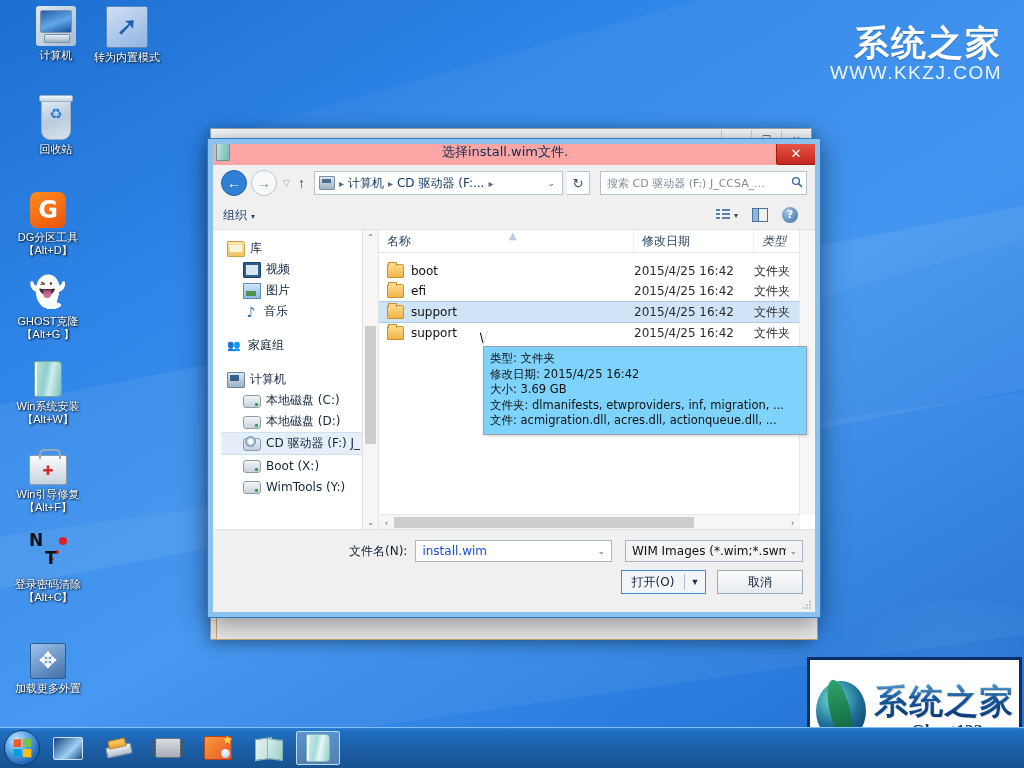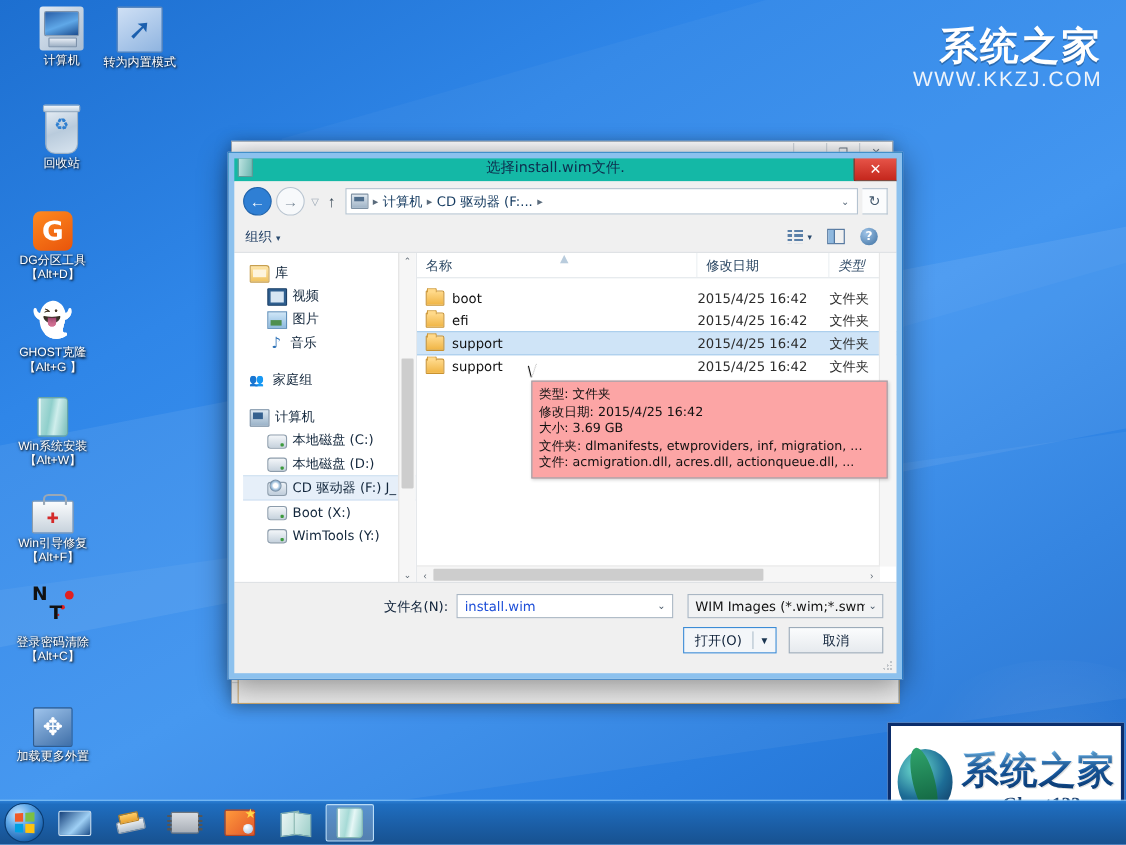--- a/index.html
+++ b/index.html
@@ -208,21 +208,21 @@
     background:#f0f0f0;
     border:1px solid #2b7ac4;
     box-shadow: 0 6px 26px rgba(0,0,0,0.45);
     box-sizing:border-box;
   }
   .dlg-frame {
     position:absolute; inset:0; border:5px solid #8cc1ee; box-sizing:border-box;
     pointer-events:none;
   }
   .dlg-titlebar {
-    position:relative; height:26px; background:#14b8a6;
+    position:relative; height:26px; background:#fca5a5;
     display:flex; align-items:center; padding:0 0 0 8px;
   }
   .dlg-titlebar .tb-icon {
     width:12px; height:16px; background:linear-gradient(100deg,#bfe4e2,#6fb7b2);
     border:1px solid #5e9a96; border-radius:1px; flex:0 0 auto;
   }
   .dlg-title {
     flex:1 1 auto; text-align:center; font-size:13px; color:#0d2c4d;
     font-family:"DejaVu Sans", sans-serif; padding-right:40px;
   }
@@ -383,21 +383,21 @@
   .folder-ic::before{
     content:""; position:absolute; left:0; top:-3px; width:7px; height:3px;
     background:#ffd98a; border:1px solid #c9922f; border-bottom:none; border-radius:1px 1px 0 0;
   }
   .frow .fdate { width:120px; color:#2c2c2c; }
   .frow .ftype { flex:1 1 auto; color:#2c2c2c; }
 
   
   .tooltip {
     position:absolute; left:104px; top:93px; width:310px;
-    background:#fca5a5; border:1px solid #9aa3ab; box-shadow:1px 1px 3px rgba(0,0,0,0.18);
+    background:#7dd3fc; border:1px solid #9aa3ab; box-shadow:1px 1px 3px rgba(0,0,0,0.18);
     padding:4px 6px 5px; font-size:11.5px; color:#111; line-height:15.5px;
     font-family:"DejaVu Sans",sans-serif; z-index:20;
   }
   .cursor-arrow {
     position:absolute; left:103px; top:78px; width:0; height:0; z-index:25;
     border-left:7px solid #fff; border-right:4px solid transparent;
     border-top:0 solid transparent; border-bottom:11px solid transparent;
     transform: rotate(-14deg);
     filter: drop-shadow(0.7px 0.7px 0 #000) drop-shadow(-0.7px 0.7px 0 #000);
   }
@@ -622,20 +622,29 @@
           <span class="crumb-sep">▸</span>
           <span class="crumb">计算机</span>
           <span class="crumb-sep">▸</span>
           <span class="crumb">CD 驱动器 (F:...</span>
           <span class="crumb-sep">▸</span>
           <span class="addr-sp"></span>
           <span class="addr-caret">⌄</span>
         </div>
         <div class="refresh-btn">↻</div>
 
+        <div class="searchbox">
+          <span class="sph">搜索 CD 驱动器 (F:) J_CCSA_...</span>
+          <span class="smag">
+            <svg width="12" height="12" viewBox="0 0 12 12" aria-hidden="true">
+              <circle cx="5" cy="5" r="3.4" fill="none" stroke="#3b6ea8" stroke-width="1.4"></circle>
+              <line x1="7.6" y1="7.6" x2="11" y2="11" stroke="#3b6ea8" stroke-width="1.6"></line>
+            </svg>
+          </span>
+        </div>
       </div>
 
       <div class="toolbar">
         <div class="tb-organize">
           <span>组织</span><span class="c">▾</span>
         </div>
         <div class="tb-sp"></div>
         <div class="tb-item">
           <span class="icon-views"></span>
           <span class="caret-dn">▾</span>

